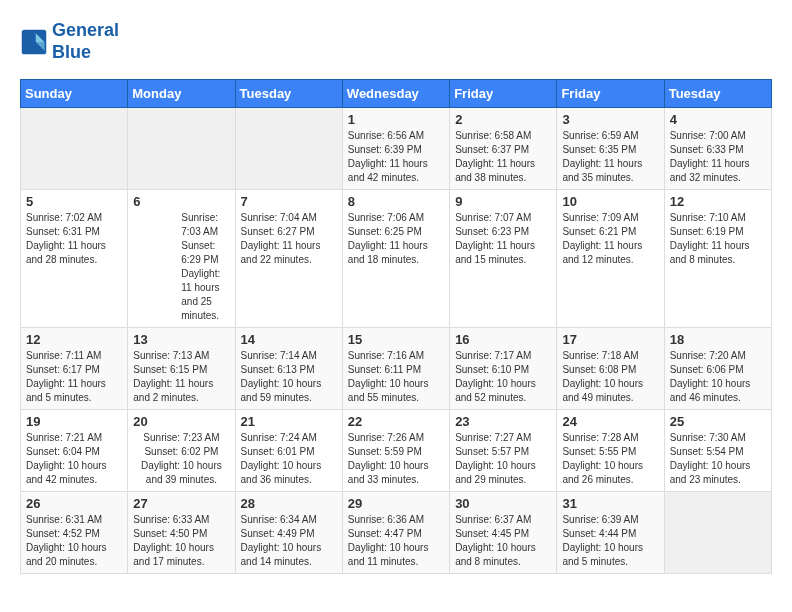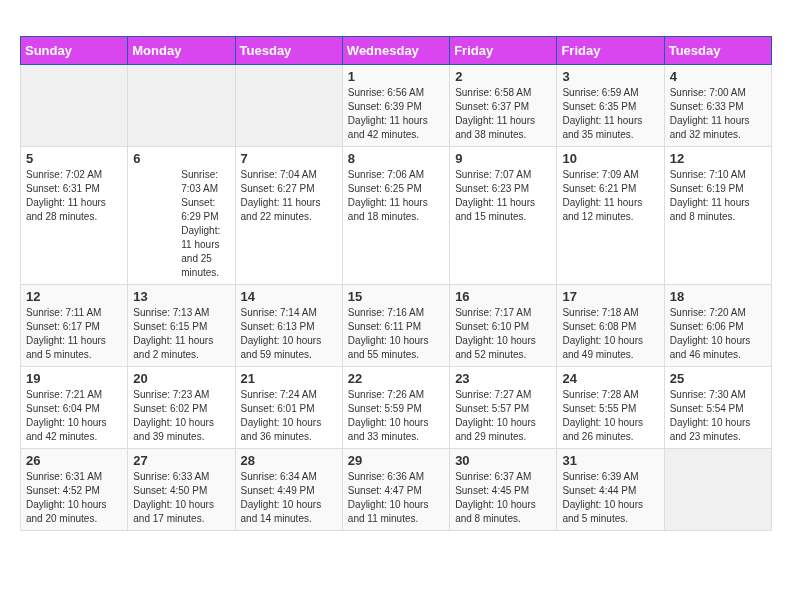--- a/index.html
+++ b/index.html
@@ -45,21 +45,21 @@
     .subtitle {
       font-size: 15px;
       color: #555;
     }
     .calendar {
       width: 100%;
       border-collapse: collapse;
       border: 1px solid #ccc;
     }
     .calendar th {
-      background: #d946ef;
+      background: #3b82f6;
       color: #fff;
       font-size: 13px;
       font-weight: bold;
       padding: 6px 4px;
       text-align: left;
       border: 1px solid #1a5fa8;
     }
     .calendar td {
       vertical-align: top;
       border: 1px solid #ddd;
@@ -89,20 +89,31 @@
       line-height: 1.4;
     }
     .empty-cell {
       background: #f0f0f0 !important;
     }
   </style>
 </head>
 <body>
 
 <div class="header">
+  <div class="logo">
+    <svg class="logo-icon" viewBox="0 0 32 32">
+      <rect x="2" y="2" width="28" height="28" rx="3" fill="#1a5fa8"></rect>
+      <polygon points="18,6 28,16 18,16" fill="#7ec8e3"></polygon>
+      <polygon points="18,16 28,16 28,26" fill="#5aa8d0"></polygon>
+    </svg>
+    <div class="logo-text">
+      <div><span>General</span></div>
+      <div><span style="color:#1a5fa8">Blue</span></div>
+    </div>
+  </div>
 </div>
 
 <table class="calendar">
   <thead>
     <tr>
     <th>Sunday</th>
         <th>Monday</th>
         <th>Tuesday</th>
         <th>Wednesday</th>
         <th>Friday</th>
@@ -249,21 +260,21 @@
       <tr>
         <td>
           <span class="day-num">19</span>
           <div class="day-info" style="white-space: pre-line;">Sunrise: 7:21 AM
 Sunset: 6:04 PM
 Daylight: 10 hours
 and 42 minutes.</div>
         </td>
         <td>
           <span class="day-num">20</span>
-          <div class="day-info" style="white-space: pre-line;">Sunrise: 7:23 AM
+          <div class="day-info" style="white-space: pre-line; text-align: center;">Sunrise: 7:23 AM
 Sunset: 6:02 PM
 Daylight: 10 hours
 and 39 minutes.</div>
         </td>
         <td>
           <span class="day-num">21</span>
           <div class="day-info" style="white-space: pre-line;">Sunrise: 7:24 AM
 Sunset: 6:01 PM
 Daylight: 10 hours
 and 36 minutes.</div>

